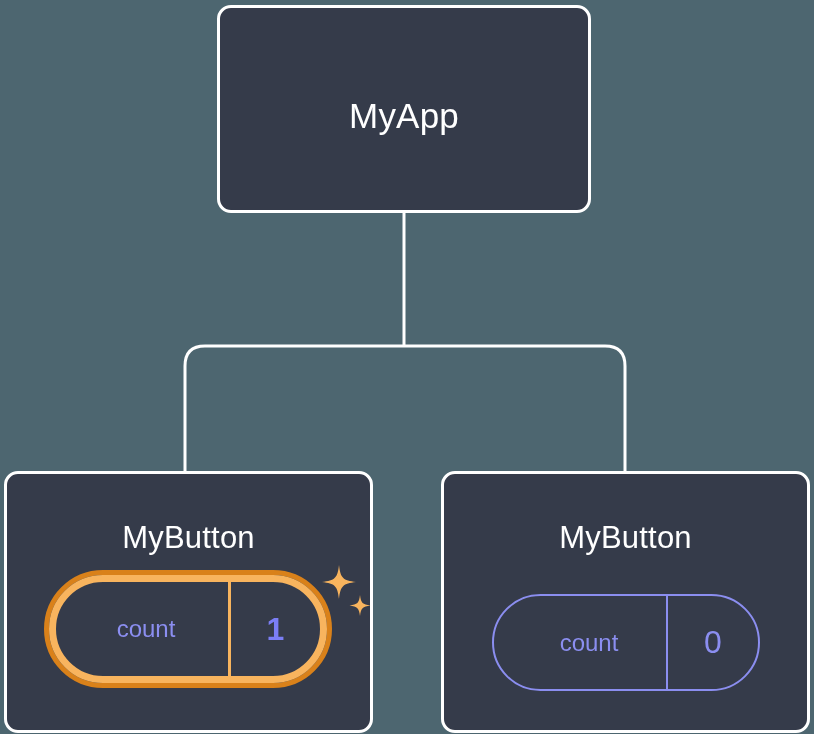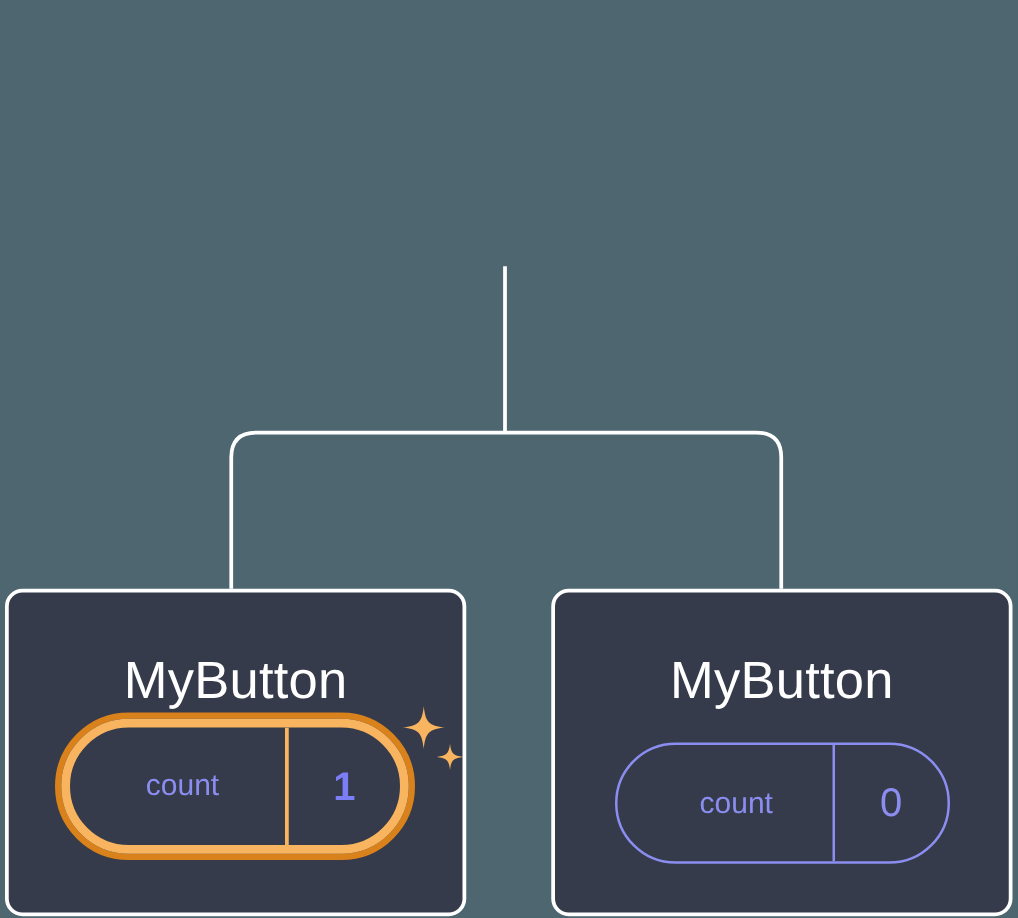--- a/index.html
+++ b/index.html
@@ -66,21 +66,21 @@
     border-radius: 14px 14px 14px 14px;
   }
   #node-child-right {
     left: 441px;
     top: 471px;
     width: 369px;
     height: 262px;
   }
   .node-child .node-title {
     top: 46px;
-    font-size: 42px;
+    font-size: 31px;
   }
 
   
   .pill-wrap {
     position: absolute;
   }
 
   
   .pill {
     position: relative;
@@ -158,20 +158,23 @@
 </head>
 <body>
 
 <div id="canvas">
 
   <svg id="connectors" viewBox="0 0 814 734" width="814" height="734" fill="none">
     <path d="M 404 213 L 404 346" stroke="#ffffff" stroke-width="3" stroke-linecap="butt"></path>
     <path d="M 185 471 L 185 366 Q 185 346 205 346 L 605 346 Q 625 346 625 366 L 625 471" stroke="#ffffff" stroke-width="3" stroke-linecap="butt"></path>
   </svg>
 
+  <div class="node" id="node-root">
+    <div class="node-title">MyApp</div>
+  </div>
 
   <div class="node node-child" id="node-child-left">
     <div class="node-title">MyButton</div>
 
     <div class="pill-wrap" style="left:40px; top:569px; width:0; height:0; position:absolute;"></div>
   </div>
 
   <div class="pill-wrap" style="left:44px; top:570px;">
     <div class="pill-glow-outer">
       <div class="pill-glow-inner">

